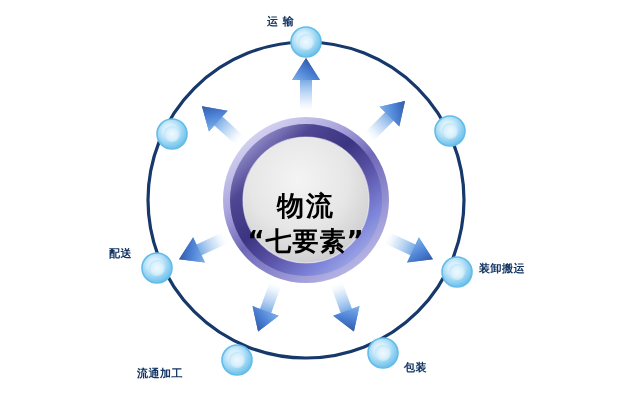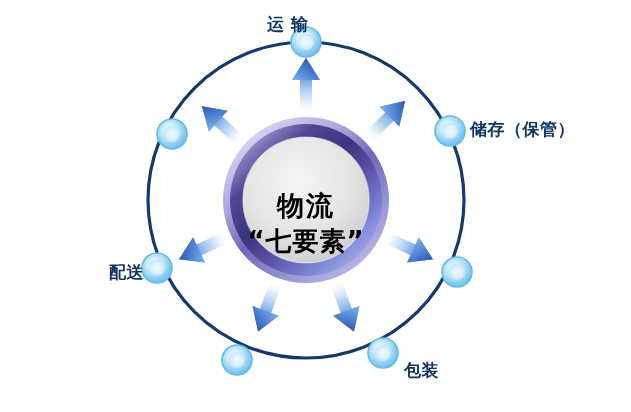--- a/index.html
+++ b/index.html
@@ -24,21 +24,21 @@
     position: absolute;
     left: 0; top: 0;
     width: 631px;
     height: 412px;
     display: block;
   }
   .node-label {
     position: absolute;
     font-family: "DejaVu Sans", "Liberation Sans", sans-serif;
     font-weight: bold;
-    font-size: 17px;
+    font-size: 11px;
     color: #123463;
     white-space: nowrap;
     letter-spacing: 0.5px;
     line-height: 1;
   }
   .center-text {
     font-family: "DejaVu Sans", "Liberation Sans", sans-serif;
     font-weight: bold;
     fill: #000000;
     text-anchor: middle;
@@ -183,22 +183,23 @@
 
       <g>
         <circle cx="172" cy="134" r="15" fill="url(#gradNode)" stroke="#63bce9" stroke-width="1.6"></circle>
         <circle cx="172" cy="134" r="8" fill="url(#gradNodeCore)"></circle>
       </g>
     </g>
   </svg>
 
   <div class="node-label" style="left:267px; top:16px;">运  输</div>
 
-  <div class="node-label" style="left:470px; top:121px;">储存（保管）</div>
-
+
+  <div class="node-label" style="left:479px; top:263px;">装卸搬运</div>
 
   <div class="node-label" style="left:404px; top:362px;text-align:center;">包装</div>
 
-
-  <div class="node-label" style="left:89px; top:264px;padding-left:20px;">配送</div>
+  <div class="node-label" style="left:137px; top:368px;">流通加工</div>
+
+  <div class="node-label" style="left:89px; top:248px;padding-left:20px;">配送</div>
 
 
 </div>
 
 </body></html>

